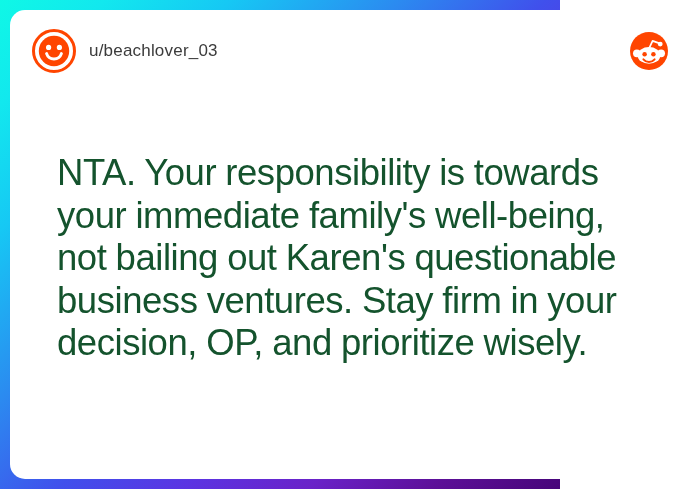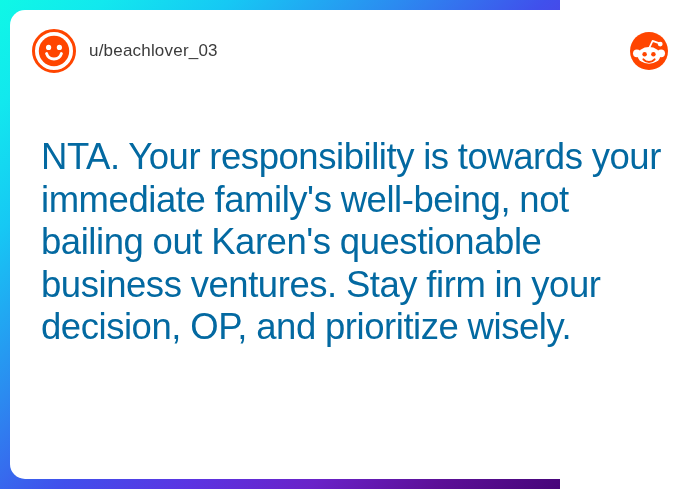--- a/index.html
+++ b/index.html
@@ -98,22 +98,22 @@
     width: 100%;
     box-sizing: border-box;
     padding: 0 22px 0 31px;
   }
   .quote-text {
     font-family: "Liberation Sans", sans-serif;
     font-size: 36.5px;
     line-height: 42.5px;
     font-weight: 400;
     letter-spacing: -0.45px;
-    color: #0369a1;
-    margin: 0;
+    color: #14532d;
+    margin: 16px;
     max-width: 625px;
     word-spacing: -0.5px;
   }
 </style>
 </head>
 <body>
 
 <div id="quote-card-backdrop">
 
   <div id="quote-card">

